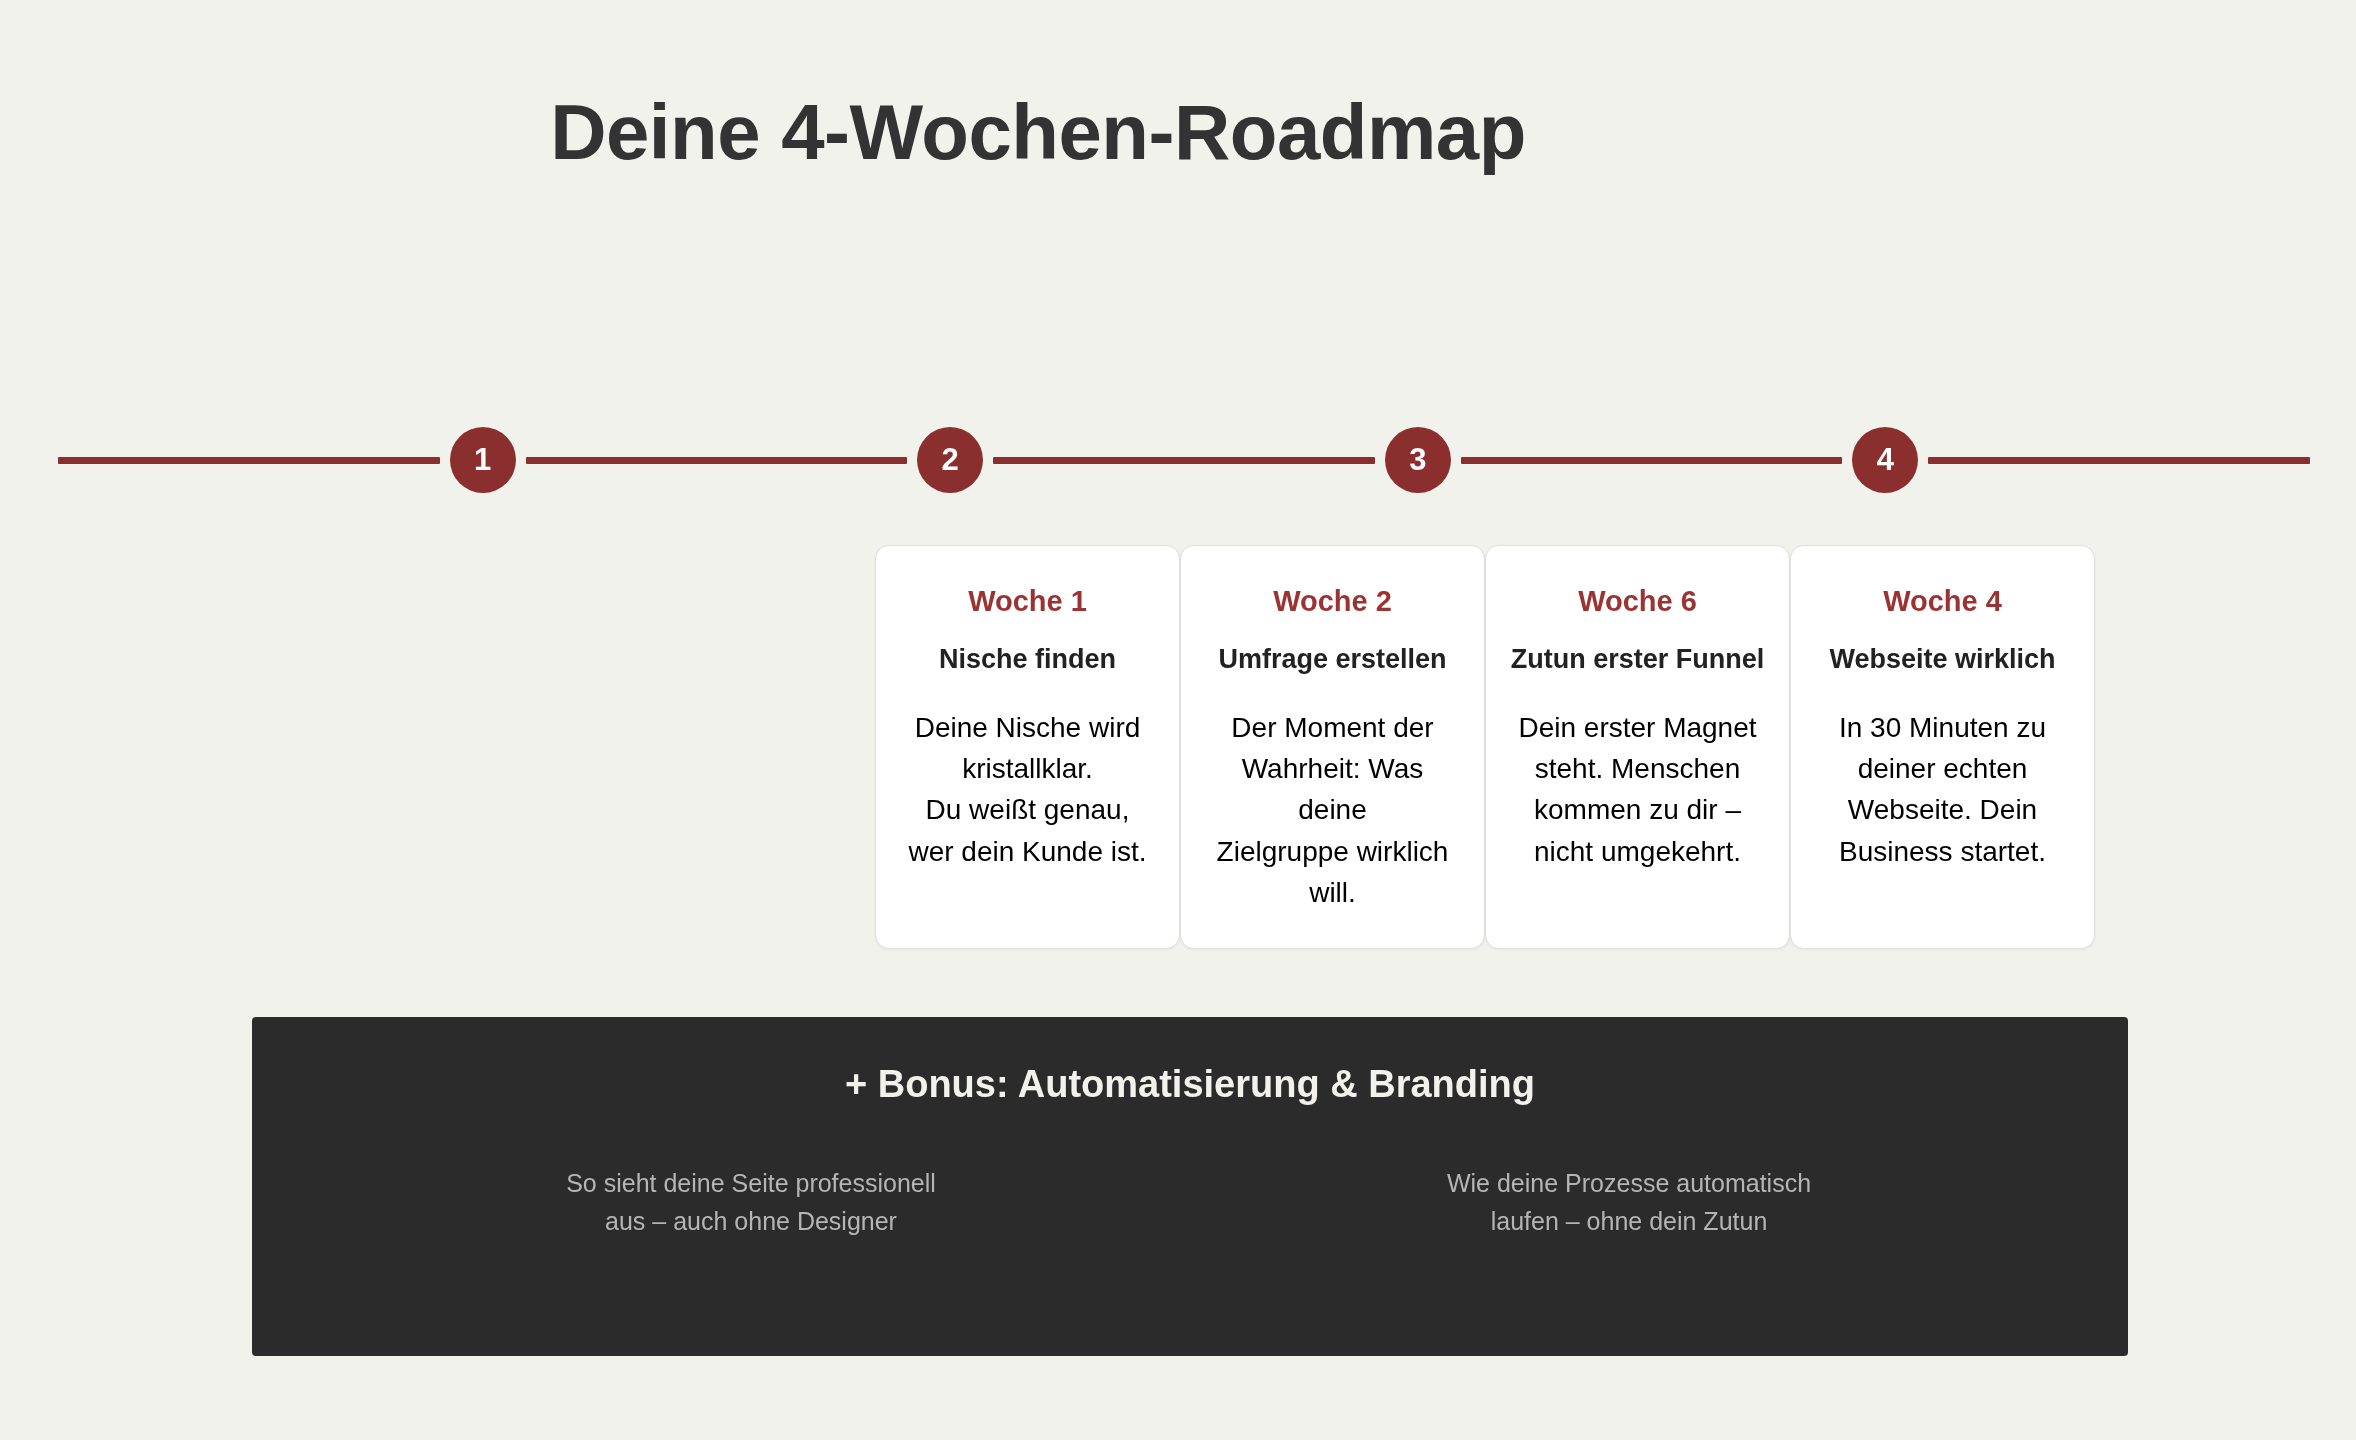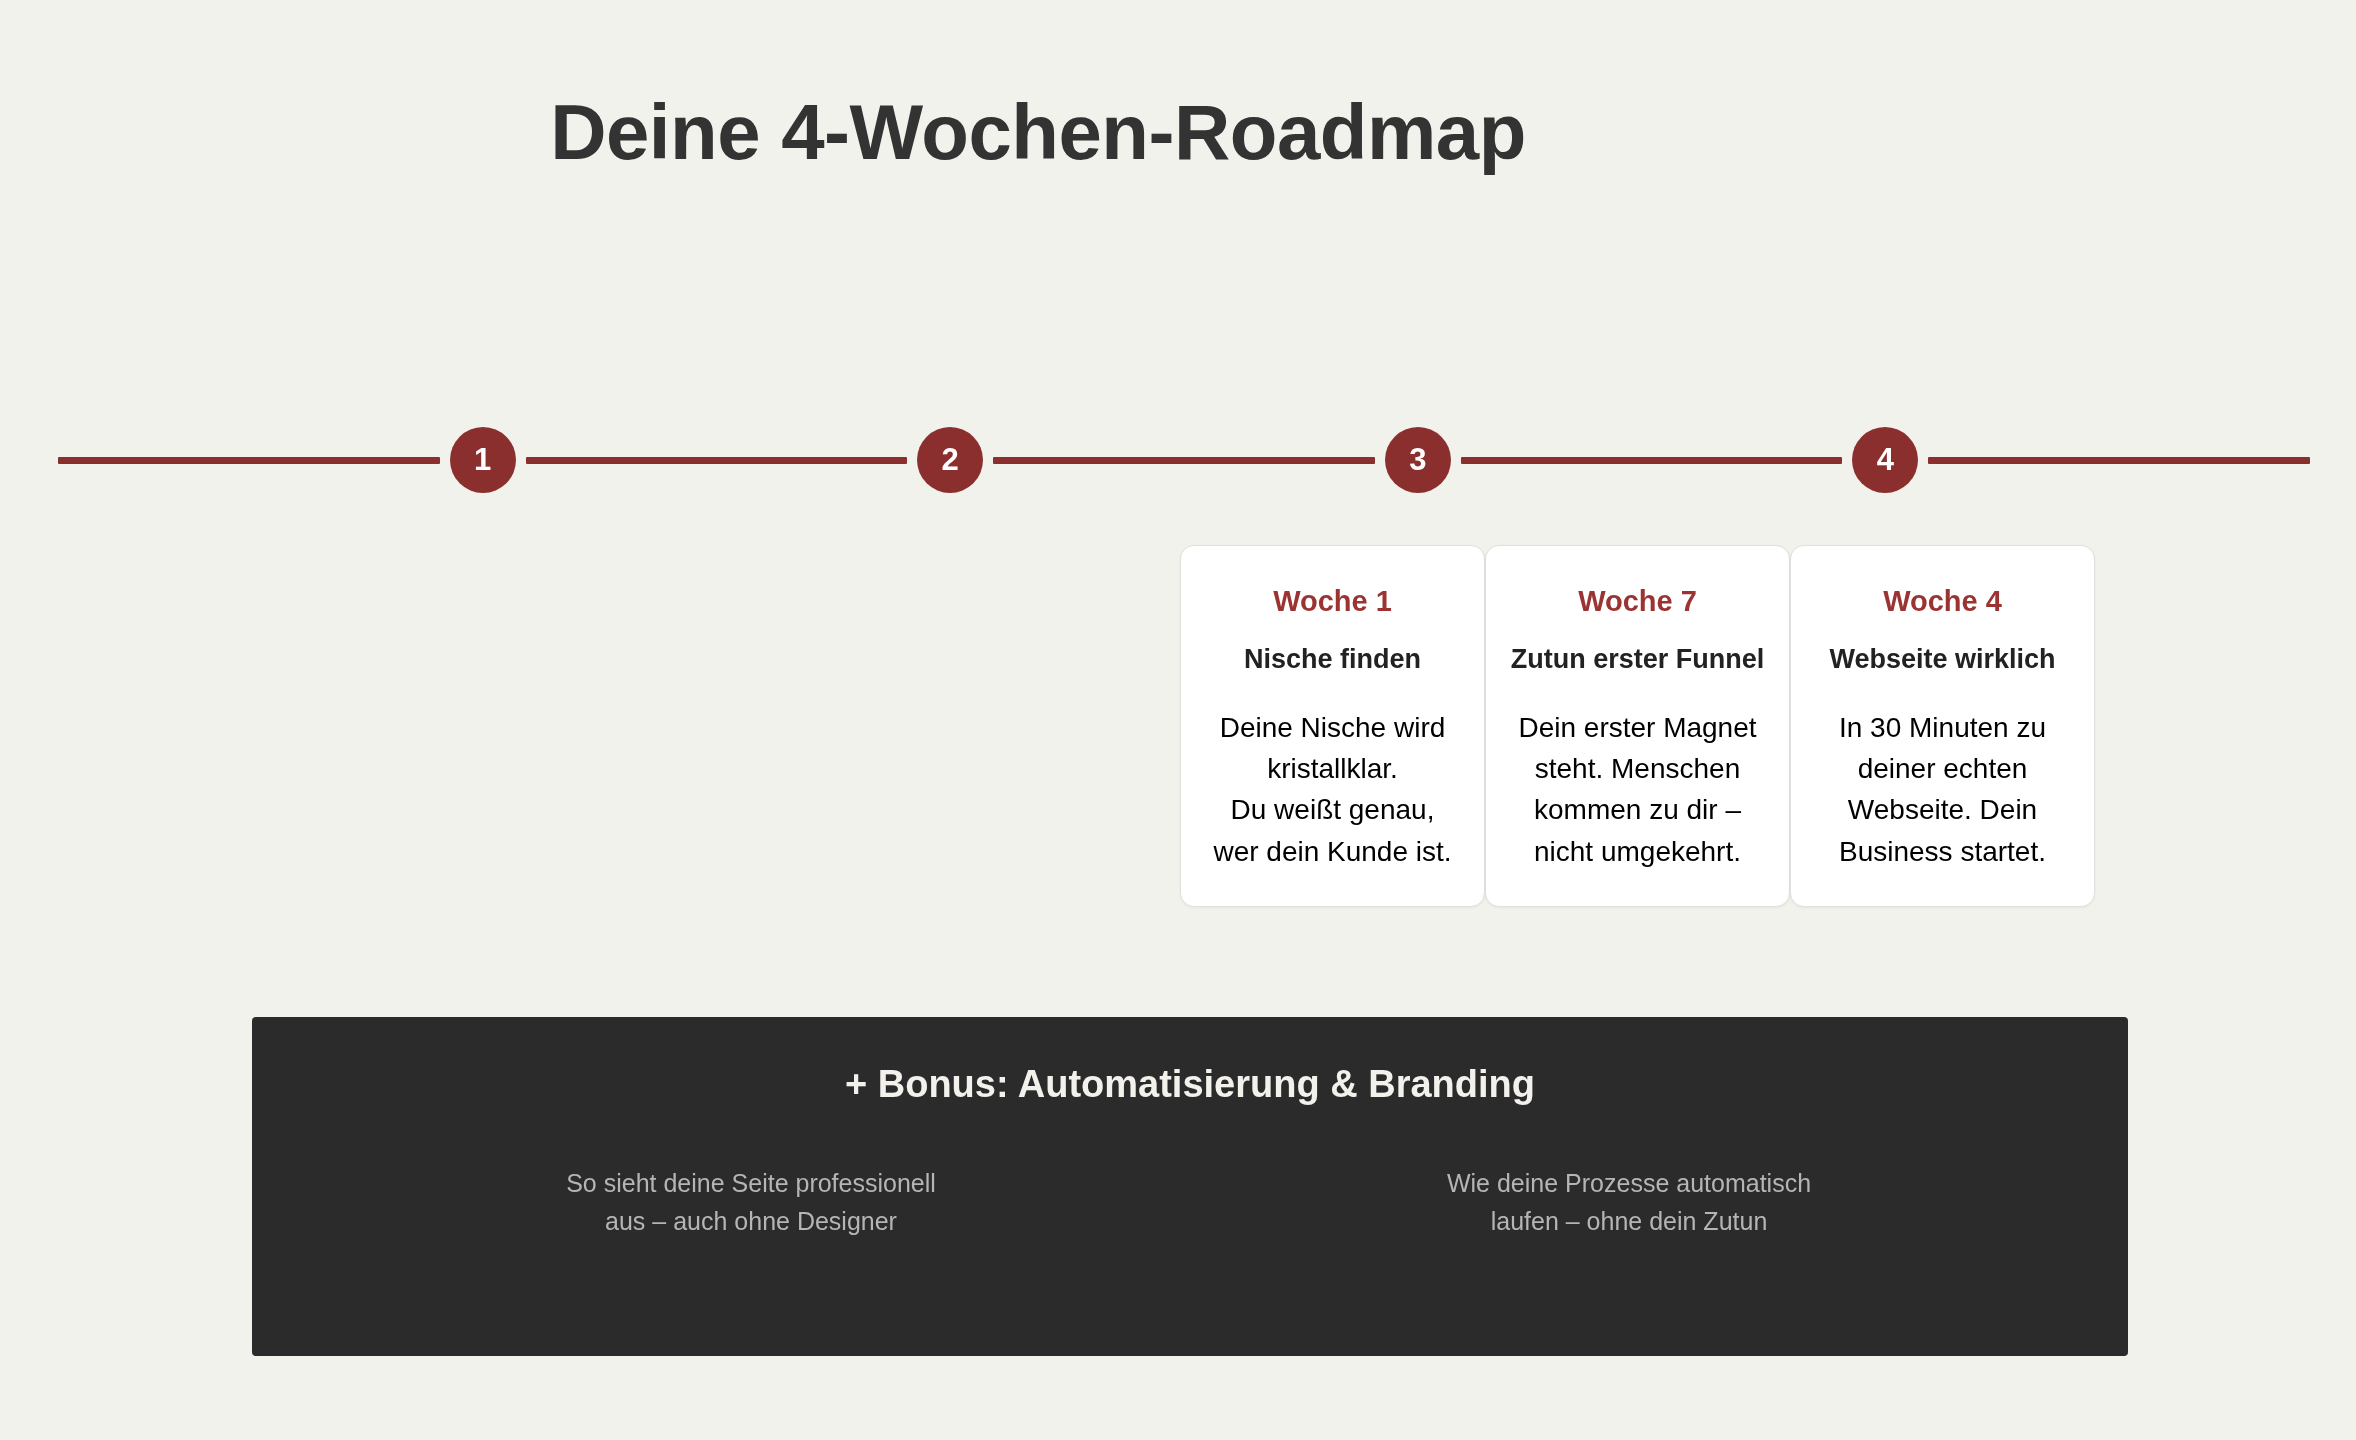--- a/index.html
+++ b/index.html
@@ -165,23 +165,31 @@
 
     <div class="week-card">
       <div class="week-label">Woche 1</div>
       <div class="week-title">Nische finden</div>
       <div class="week-desc">Deine Nische wird
 kristallklar.
 Du weißt genau,
 wer dein Kunde ist.</div>
     </div>
 
-
-    <div class="week-card">
-      <div class="week-label">Woche 7</div>
+    <div class="week-card">
+      <div class="week-label">Woche 2</div>
+      <div class="week-title">Umfrage erstellen</div>
+      <div class="week-desc">Der Moment der
+Wahrheit: Was deine
+Zielgruppe wirklich
+will.</div>
+    </div>
+
+    <div class="week-card">
+      <div class="week-label">Woche 6</div>
       <div class="week-title">Zutun erster Funnel</div>
       <div class="week-desc">Dein erster Magnet
 steht. Menschen
 kommen zu dir –
 nicht umgekehrt.</div>
     </div>
 
     <div class="week-card">
       <div class="week-label">Woche 4</div>
       <div class="week-title">Webseite wirklich</div>

